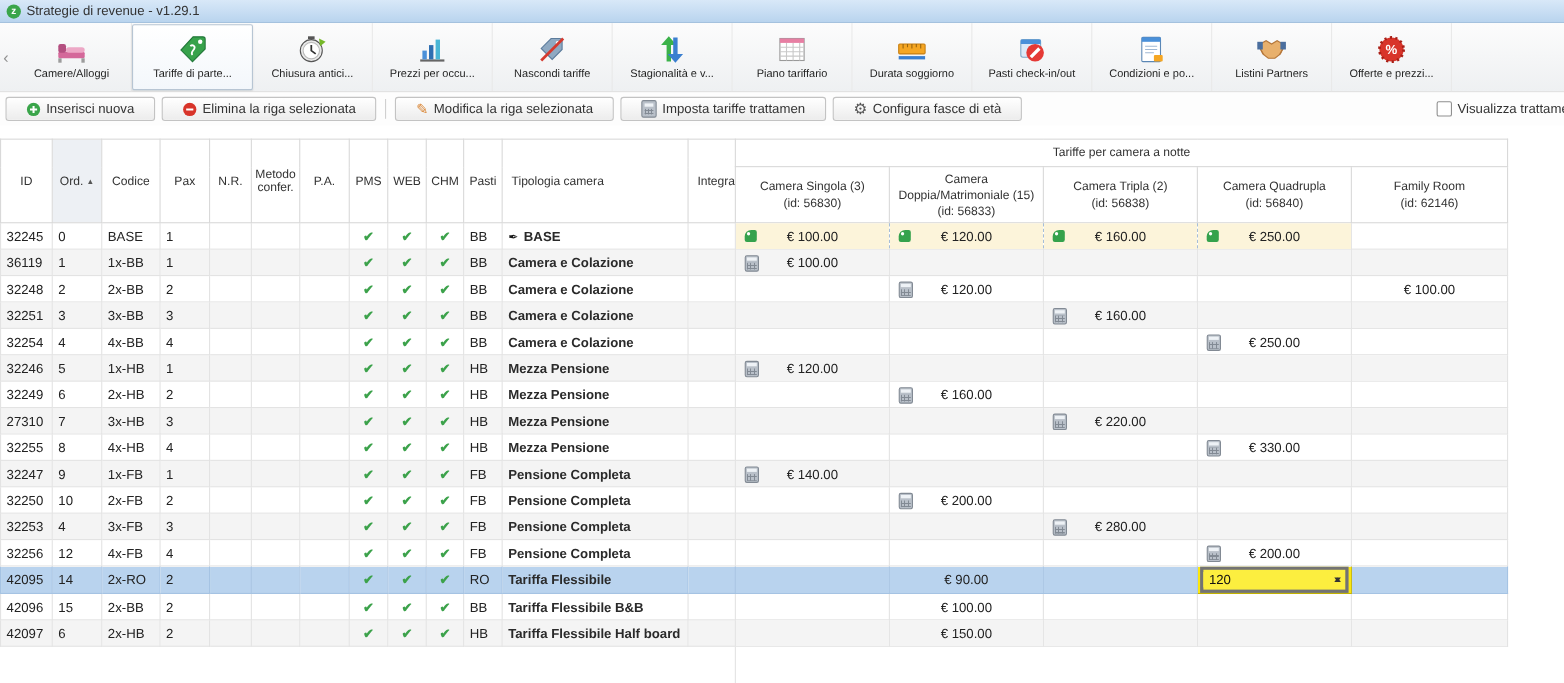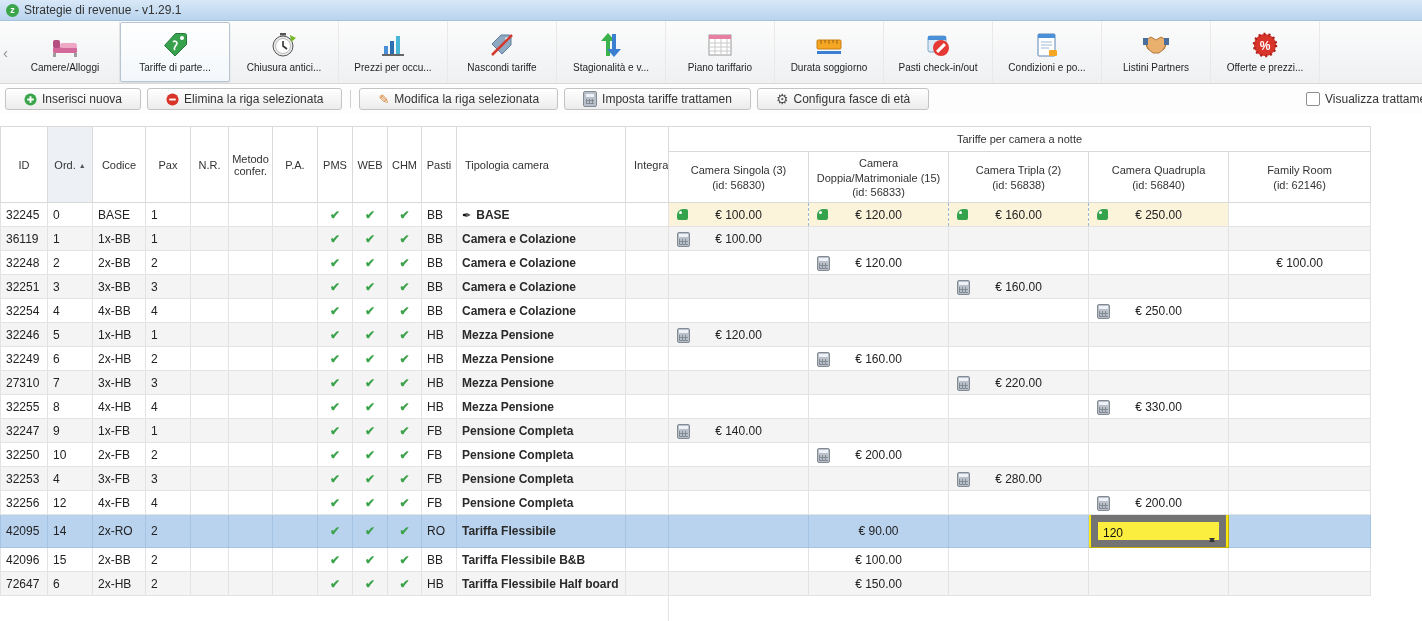--- a/index.html
+++ b/index.html
@@ -71,21 +71,21 @@
           border-radius:6px 2px 2px 2px}
   .tag-ic::after{content:"";position:absolute;left:2px;top:2px;width:3px;height:3px;border-radius:50%;background:#fff}
   .calc-ic{position:absolute;left:8px;top:50%;margin-top:-7px;width:11px;height:13px;background:#b9c0c9;
            border:1px solid #828a94;border-radius:2px}
   .calc-ic::before{content:"";position:absolute;left:1px;right:1px;top:1px;height:3px;background:#eef2f6}
   .calc-ic::after{content:"";position:absolute;left:1px;right:1px;top:6px;bottom:1px;
      background:repeating-linear-gradient(90deg,#828a94 0 1px,transparent 1px 3px),
                 repeating-linear-gradient(0deg,#828a94 0 1px,transparent 1px 3px)}
   td.edit-cell{background:#fbe70f;padding:0 2px}
   tr.selected td.edit-cell{background:#fbe70f;border-color:#c2b200}
-  .edit-wrap{display:flex;height:18px;border:7px solid #737373;background:#fcee3f;align-items:flex-end}
+  .edit-wrap{display:flex;height:18px;border:3px solid #737373;background:#fcee3f;align-items:center}
   .edit-input{flex:1;min-width:0;border:0;background:#fcee3f;font:12px "Liberation Sans",sans-serif;
               padding:0 5px;outline:none;color:#111}
   .spinner{width:15px;display:flex;flex-direction:column;border-left:1px solid #97947f;background:#e4e7ea;cursor:pointer}
   .spinner i{flex:1;position:relative;display:block}
   .spinner i.up::after{content:"";position:absolute;left:50%;top:58%;transform:translate(-50%,-50%);
      border-left:3px solid transparent;border-right:3px solid transparent;border-bottom:4px solid #333}
   .spinner i.dn::after{content:"";position:absolute;left:50%;top:42%;transform:translate(-50%,-50%);
      border-left:3px solid transparent;border-right:3px solid transparent;border-top:4px solid #333}
   .tail-line{width:1px;height:44px;background:#e3e3e3;margin-left:668px}
 </style>
@@ -635,21 +635,21 @@
           <td>BB</td>
           <td class="tipologia"><b>Tariffa Flessibile B&amp;B</b></td>
           <td></td>
           <td class="price"></td>
           <td class="price"><span class="pv">€ 100.00</span></td>
           <td class="price"></td>
           <td class="price"></td>
           <td class="price"></td>
         </tr>
         <tr class="alt">
-          <td>72647</td>
+          <td>42097</td>
           <td>6</td>
           <td>2x-HB</td>
           <td>2</td>
           <td></td>
           <td></td>
           <td></td>
           <td class="t-center"><span class="check">✔</span></td>
           <td class="t-center"><span class="check">✔</span></td>
           <td class="t-center"><span class="check">✔</span></td>
           <td>HB</td>

